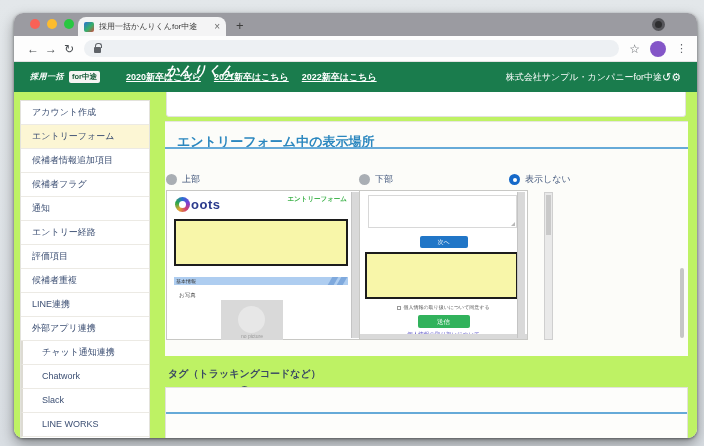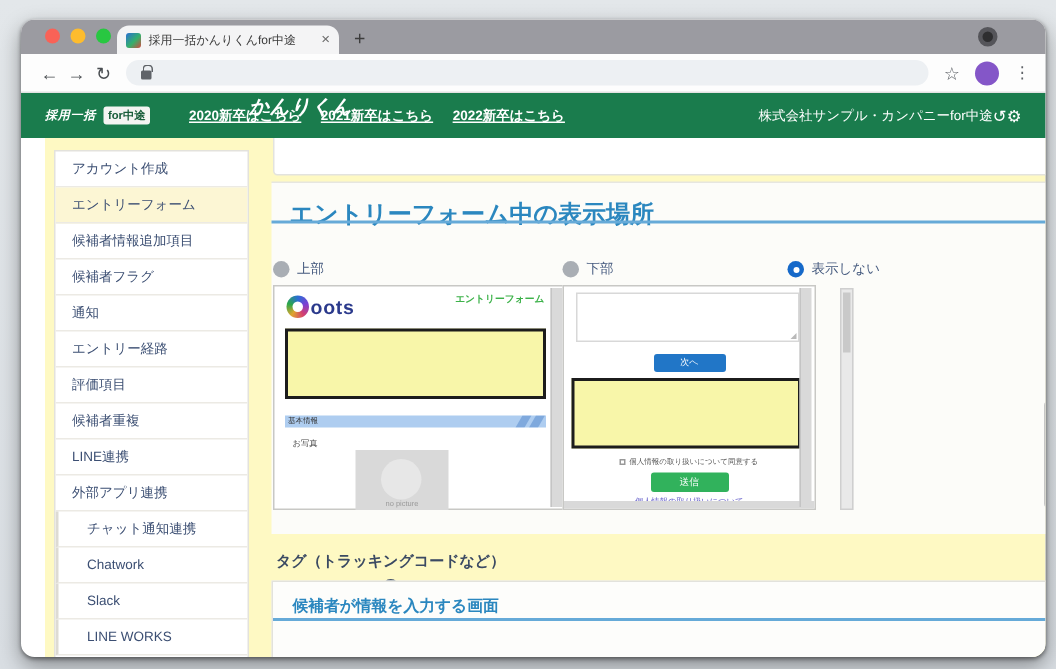--- a/index.html
+++ b/index.html
@@ -44,33 +44,33 @@
   .logo .pre{font-size:8px;letter-spacing:.5px;}
   .logo .main{font-size:13px;letter-spacing:.5px;margin-left:1px;}
   .logo-badge{background:#f4f4f2;color:#175c39;font-style:normal;font-weight:bold;font-size:7.5px;
               border-radius:2px;padding:1px 3px;margin-left:5px;align-self:center;}
   .appnav{display:flex;gap:13px;margin-left:26px;}
   .appnav a{color:#fff;font-size:9px;font-weight:bold;text-decoration:underline;white-space:nowrap;}
   .appbar-right{margin-left:auto;display:flex;align-items:center;}
   .company{font-size:9px;white-space:nowrap;}
   .hd-ic{font-size:11px;color:#fff;}
   
-  .pagebody{position:absolute;left:0;top:79px;right:0;bottom:0;background:#fef9c3;overflow:hidden;margin-left:16px;}
+  .pagebody{position:absolute;left:0;top:79px;right:0;bottom:0;background:#bef264;overflow:hidden;}
   .sidebar{position:absolute;left:6px;top:8px;bottom:0;width:130px;background:#fff;
            border:1px solid #e3e2dc;border-bottom:none;overflow:hidden;}
   .sb-item{height:24px;line-height:23px;border-bottom:1px solid #eceae4;padding-left:11px;
            font-size:9px;color:#3c4f73;white-space:nowrap;overflow:hidden;}
   .sb-item.active{background:#fcf6d4;}
   .sb-item.indent{padding-left:19px;border-left:2px solid #dddbd3;}
   .main{position:absolute;left:151px;top:0;width:523px;bottom:0;}
   .sec1{position:absolute;left:0;right:0;top:30px;height:234px;background:#fcfcf9;}
   .topbox{position:absolute;left:1px;right:2px;top:-6px;height:31px;background:#fff;
           border:1px solid #e3e3de;border-radius:0 0 3px 3px;}
   .divider{position:absolute;left:0;right:0;top:29px;height:1px;background:#e6e6e0;}
-  .sec-title{position:absolute;left:12px;top:41px;font-size:16px;font-weight:bold;color:#2b87bf;white-space:nowrap;}
+  .sec-title{position:absolute;left:12px;top:41px;font-size:13px;font-weight:bold;color:#2b87bf;white-space:nowrap;}
   .sec-underline{position:absolute;left:0;right:0;top:55px;height:2px;background:#66aad8;}
   .cbx-row{position:absolute;left:1px;top:65px;display:flex;align-items:center;gap:7px;}
   .cbx{width:11px;height:11px;background:#a9aeb4;border-radius:2px;}
   .cbx-label{font-size:9px;color:#44597e;}
   .radio-row{position:absolute;left:0;right:0;top:81px;height:14px;}
   .radio-opt{position:absolute;display:flex;align-items:center;gap:5px;}
   .radio-opt .dot{width:11px;height:11px;border-radius:50%;background:#a9aeb4;position:relative;}
   .radio-opt.sel .dot{background:#1669c9;}
   .radio-opt.sel .dot:after{content:"";position:absolute;left:3.5px;top:3.5px;width:4px;height:4px;
                             border-radius:50%;background:#fff;}
@@ -250,21 +250,20 @@
       <div class="strip3">
         <div class="thumb"></div>
       </div>
 
       <div class="tag-row">
         <span class="tag-label">タグ（トラッキングコードなど）</span>
         <span class="help">?</span>
       </div>
 
       <div class="card2">
-        <div class="sec-title2">候補者が情報を入力する画面</div>
         <div class="sec-underline2"></div>
       </div>
 
       <div class="page-scrollthumb"></div>
     </div>
 
   </div>
 </div>
 
 </body></html>

